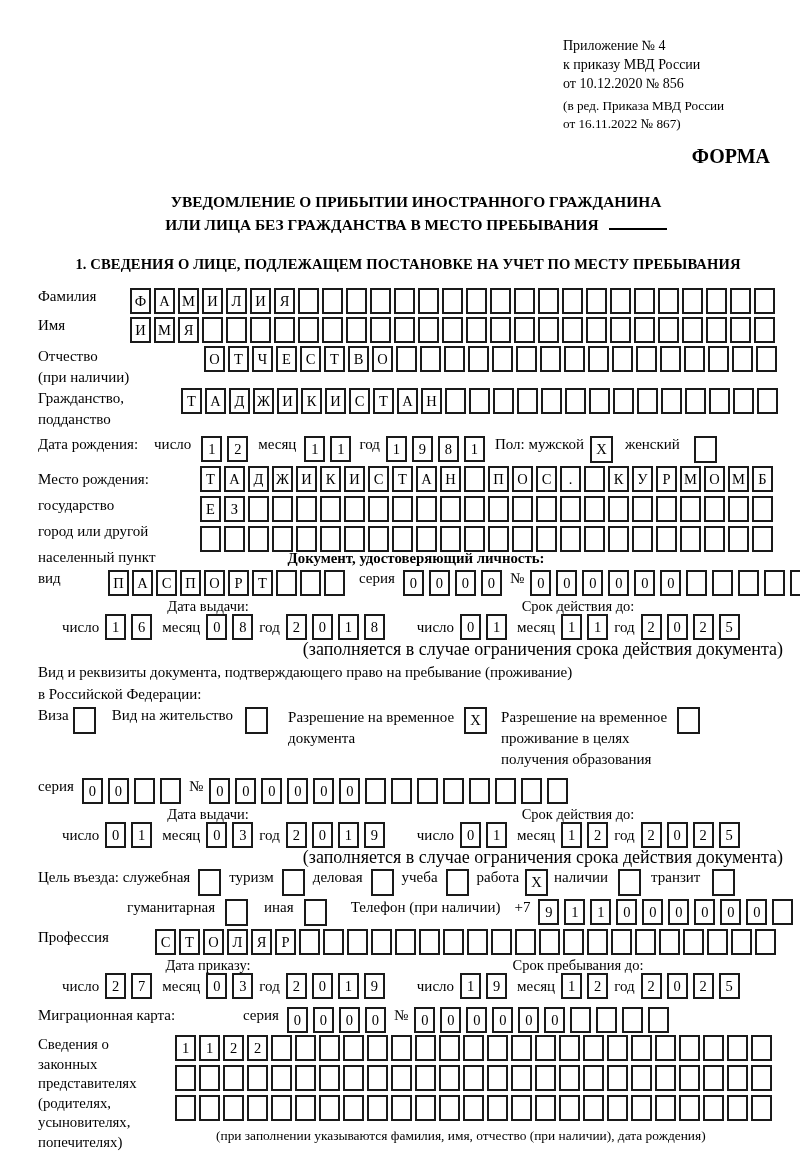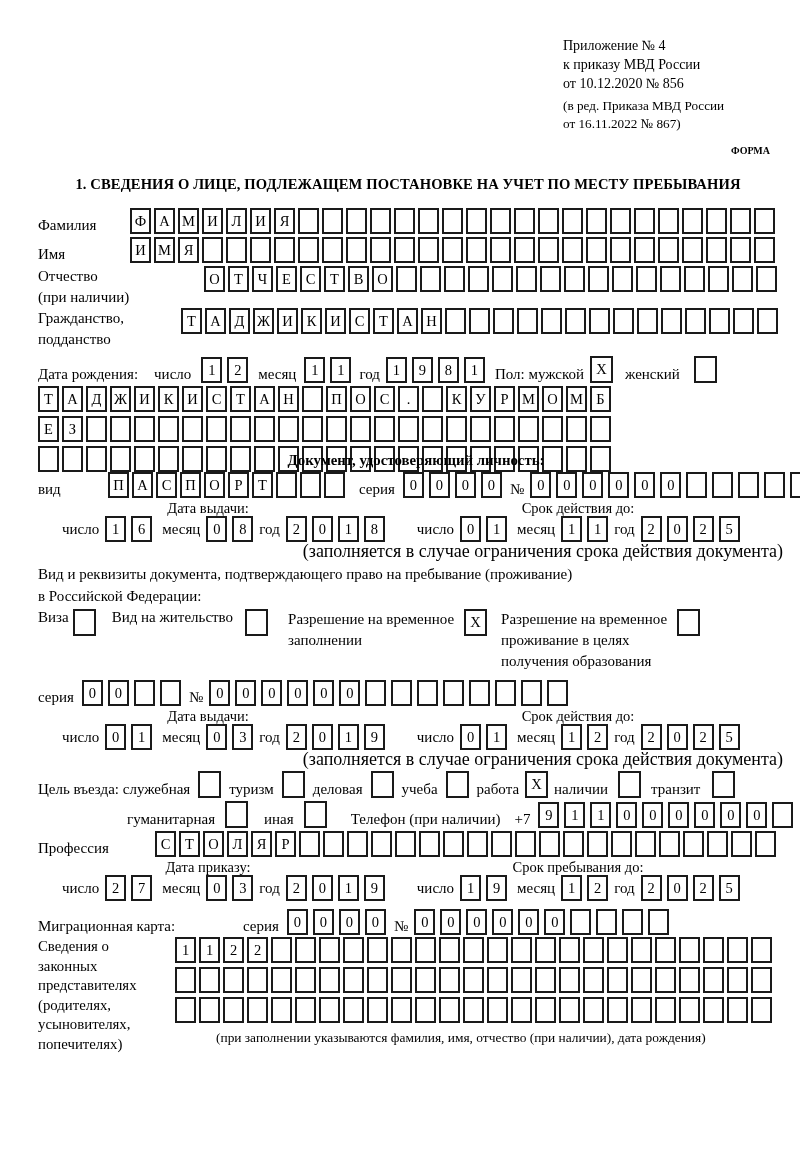--- a/index.html
+++ b/index.html
@@ -1,27 +1,27 @@
 <!DOCTYPE html>
 <html><head>
 <meta charset="utf-8">
 <style>
   html,body{margin:0;padding:0;background:#ffffff;}
   body{width:800px;height:1163px;font-family:"Liberation Serif","DejaVu Serif",serif;color:#000;}
   .page{box-sizing:border-box;width:800px;height:1163px;padding:36px 12px 0 38px;font-size:15px;overflow:hidden;}
 
   .hdr{margin-left:525px;font-size:14px;line-height:19px;white-space:nowrap;}
   .hdr .sub{margin-top:4px;font-size:13.2px;line-height:18px;}
-  .forma{margin-top:12px;width:732px;text-align:right;font-weight:bold;font-size:10px;}
+  .forma{margin-top:12px;width:732px;text-align:right;font-weight:bold;font-size:20px;}
 
   .title{margin-top:22px;width:756px;text-align:center;font-weight:bold;font-size:15.4px;line-height:23px;}
   .blankline{display:inline-block;width:58px;border-bottom:2.2px solid #000;height:14px;margin-left:10px;vertical-align:baseline;}
   .sec{margin-top:20px;width:760px;text-align:center;font-weight:bold;font-size:14.6px;letter-spacing:0.1px;white-space:nowrap;margin-left:-10px;}
 
-  .row{display:flex;align-items:flex-end;margin-top:3px;}
+  .row{display:flex;align-items:flex-start;margin-top:3px;}
   .tops{align-items:flex-start;}
   .lbl{flex:none;font-size:15px;white-space:nowrap;}
   .lblcol{flex:none;font-size:15px;white-space:nowrap;}
   .lh21{line-height:21px;}
   .lh26{line-height:26px;}
   .lh195{line-height:19.5px;font-size:14.8px;}
 
   .cells{display:flex;gap:3px;align-items:center;flex:none;}
   .cells.sp{gap:5px;}
   .cell{box-sizing:border-box;flex:none;width:21px;height:26px;border:2px solid #1a1a1a;display:flex;align-items:center;justify-content:center;font-size:14.5px;background:#fff;}
@@ -55,20 +55,24 @@
     <div>Приложение № 4</div>
     <div>к приказу МВД России</div>
     <div>от 10.12.2020 № 856</div>
     <div class="sub">
       <div>(в ред. Приказа МВД России</div>
       <div>от 16.11.2022 № 867)</div>
     </div>
   </div>
   <div class="forma">ФОРМА</div>
 
+  <div class="title">
+    <div>УВЕДОМЛЕНИЕ О ПРИБЫТИИ ИНОСТРАННОГО ГРАЖДАНИНА</div>
+    <div><span>ИЛИ ЛИЦА БЕЗ ГРАЖДАНСТВА В МЕСТО ПРЕБЫВАНИЯ</span><span class="blankline"></span></div>
+  </div>
 
   <div class="sec">1. СВЕДЕНИЯ О ЛИЦЕ, ПОДЛЕЖАЩЕМ ПОСТАНОВКЕ НА УЧЕТ ПО МЕСТУ ПРЕБЫВАНИЯ</div>
 
   <div class="row" style="margin-top:15px;">
     <span class="lbl w92">Фамилия</span>
     <span class="cells">
         <span class="cell">Ф</span>
         <span class="cell">А</span>
         <span class="cell">М</span>
         <span class="cell">И</span>
@@ -221,20 +225,26 @@
     <span class="cells chk ml6">
         <span class="cell">X</span>
       </span>
     <span class="lbl ml12">женский</span>
     <span class="cells chk ml14">
         <span class="cell"></span>
       </span>
   </div>
 
   <div class="row tops">
+    <span class="lblcol w162 lh26">
+      <div>Место рождения:</div>
+      <div>государство</div>
+      <div>город или другой</div>
+      <div>населенный пункт</div>
+    </span>
     <span class="colrows">
       <span class="cells">
           <span class="cell">Т</span>
           <span class="cell">А</span>
           <span class="cell">Д</span>
           <span class="cell">Ж</span>
           <span class="cell">И</span>
           <span class="cell">К</span>
           <span class="cell">И</span>
           <span class="cell">С</span>
@@ -404,21 +414,21 @@
     <span class="lbl">Виза</span>
     <span class="cells chk ml4">
         <span class="cell"></span>
       </span>
     <span class="lbl ml16">Вид на жительство</span>
     <span class="cells chk ml12">
         <span class="cell"></span>
       </span>
     <span class="center2 ml20">
       <div>Разрешение на временное</div>
-      <div>заполнении</div>
+      <div>документа</div>
     </span>
     <span class="cells chk ml10">
         <span class="cell">X</span>
       </span>
     <span class="center3 ml14">
       <div>Разрешение на временное</div>
       <div>проживание в целях</div>
       <div>получения образования</div>
     </span>
     <span class="cells chk ml10">

